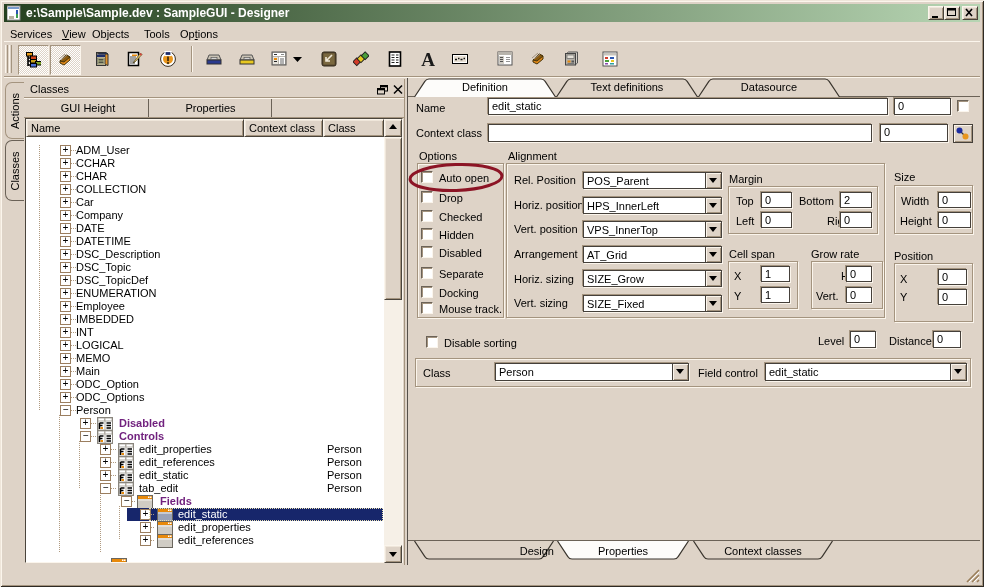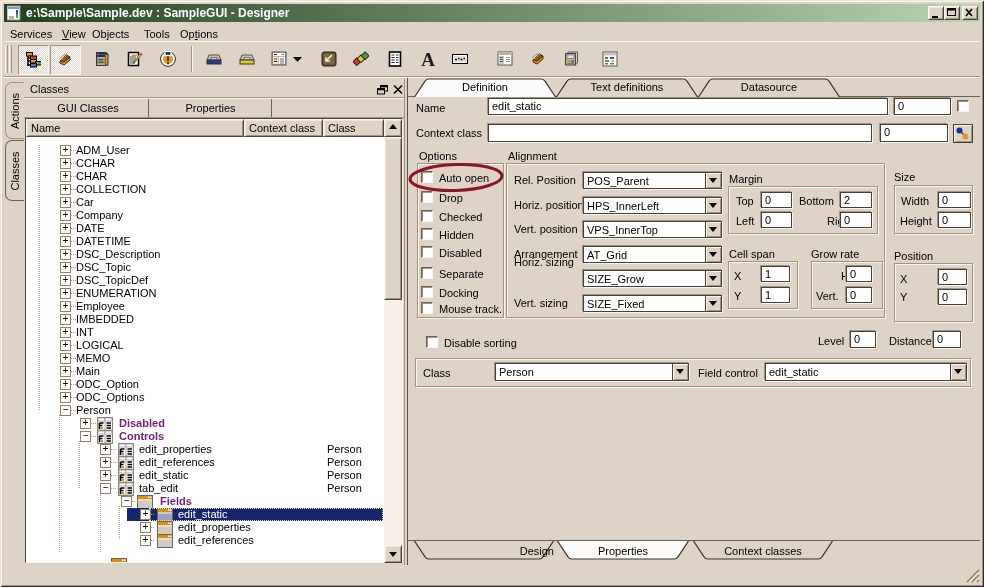--- a/index.html
+++ b/index.html
@@ -188,21 +188,21 @@
     <rect x="3.5" y="0.5" width="7" height="5.5" fill="none" stroke="#000"></rect>
     <rect x="3.5" y="0.5" width="7" height="1.8" fill="#000"></rect>
     <rect x="0.5" y="3.5" width="7" height="5.5" fill="#DED3C7" stroke="#000"></rect>
     <rect x="0.5" y="3.5" width="7" height="1.8" fill="#000"></rect>
   </svg>
 <svg class="a" style="left:392px;top:84px" width="12" height="11">
     <path d="M2,1.5 L10,9.5 M10,1.5 L2,9.5" stroke="#000" stroke-width="1.5"></path>
   </svg>
 <div class="a" style="left:24px;top:97px;width:380px;height:1px;background:#A4947F"></div>
 <div class="a" style="left:24px;top:98px;width:380px;height:1px;background:#FBF5EC"></div>
-<div class="a" style="left:28px;top:99px;width:121px;height:19px;border-right:1px solid #6b6257;text-align:center;line-height:19px">GUI Classes</div>
+<div class="a" style="left:28px;top:99px;width:121px;height:19px;border-right:1px solid #6b6257;text-align:center;line-height:19px">GUI Height</div>
 <div class="a" style="left:150px;top:99px;width:122px;height:19px;border-right:1px solid #6b6257;text-align:center;line-height:19px">Properties</div>
 <div class="a" style="left:24px;top:117px;width:380px;height:1px;background:#A4947F"></div>
 <div class="a" style="left:25px;top:118px;width:378px;height:445px;border:1px solid;border-color:#4A443B #FBF5EC #FBF5EC #4A443B;background:#fff"></div>
 <div class="a hdrcell" style="left:26px;width:218px">Name</div>
 <div class="a hdrcell" style="left:244px;width:79px">Context class</div>
 <div class="a hdrcell" style="left:323px;width:61px">Class</div>
 <div class="a sb-btn" style="left:384px;top:119px;width:18px;height:18px"><svg width="16" height="16">
       <path d="M8,4 L12,9 H4 Z" fill="#000"></path>
     </svg></div>
 <div class="a" style="left:384px;top:137px;width:18px;height:408px;background:#f6f0e7"></div>
@@ -555,21 +555,21 @@
     <span class="tx">VPS_InnerTop</span>
     <span class="db"></span>
     <span class="ar"></span>
   </div>
 <div class="a lbl" style="left:514px;top:249px;">Arrangement</div>
 <div class="a combo" style="left:583px;top:246px;width:139px;height:17px">
     <span class="tx">AT_Grid</span>
     <span class="db"></span>
     <span class="ar"></span>
   </div>
-<div class="a lbl" style="left:514px;top:257px;">Horiz. sizing</div>
+<div class="a lbl" style="left:514px;top:274px;">Horiz. sizing</div>
 <div class="a combo" style="left:583px;top:270px;width:139px;height:17px">
     <span class="tx">SIZE_Grow</span>
     <span class="db"></span>
     <span class="ar"></span>
   </div>
 <div class="a lbl" style="left:514px;top:298px;">Vert. sizing</div>
 <div class="a combo" style="left:583px;top:295px;width:139px;height:17px">
     <span class="tx">SIZE_Fixed</span>
     <span class="db"></span>
     <span class="ar"></span>

